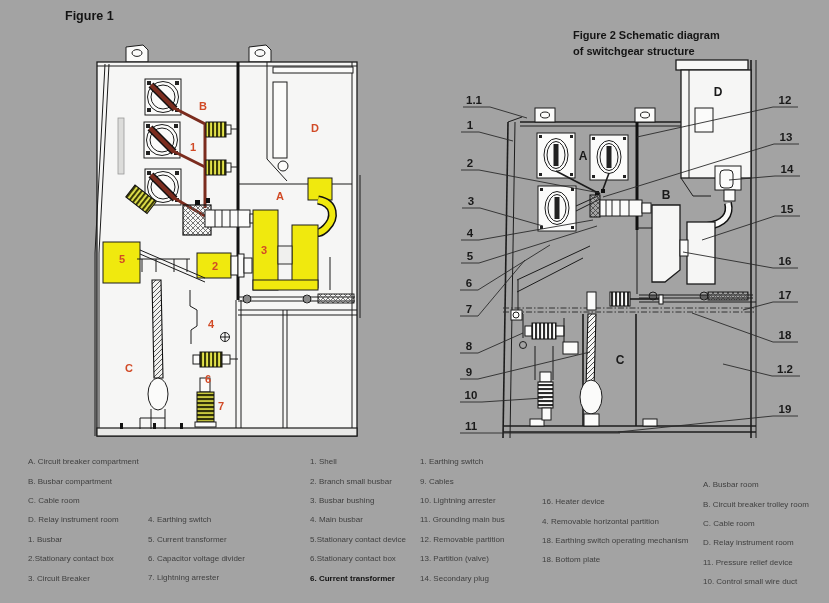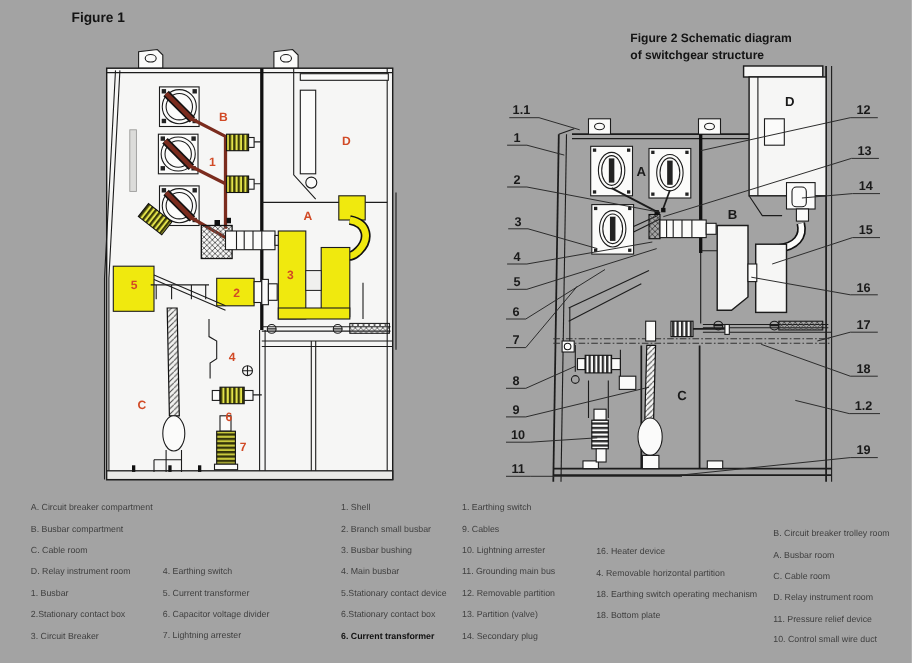--- a/index.html
+++ b/index.html
@@ -512,21 +512,21 @@
     <div>13. Partition (valve)</div>
     <div>14. Secondary plug</div>
   </div>
   <div class="legend-col" style="left:542px;top:492px;">
     <div>16. Heater device</div>
     <div>4. Removable horizontal partition</div>
     <div>18. Earthing switch operating mechanism</div>
     <div>18. Bottom plate</div>
   </div>
   <div class="legend-col" style="left:703px;top:475px;">
+    <div>A. Busbar room</div>
     <div>B. Circuit breaker trolley room</div>
-    <div>A. Busbar room</div>
     <div>C. Cable room</div>
     <div>D. Relay instrument room</div>
     <div>11. Pressure relief device</div>
     <div>10. Control small wire duct</div>
   </div>
 
 </div>
 
 </body></html>

